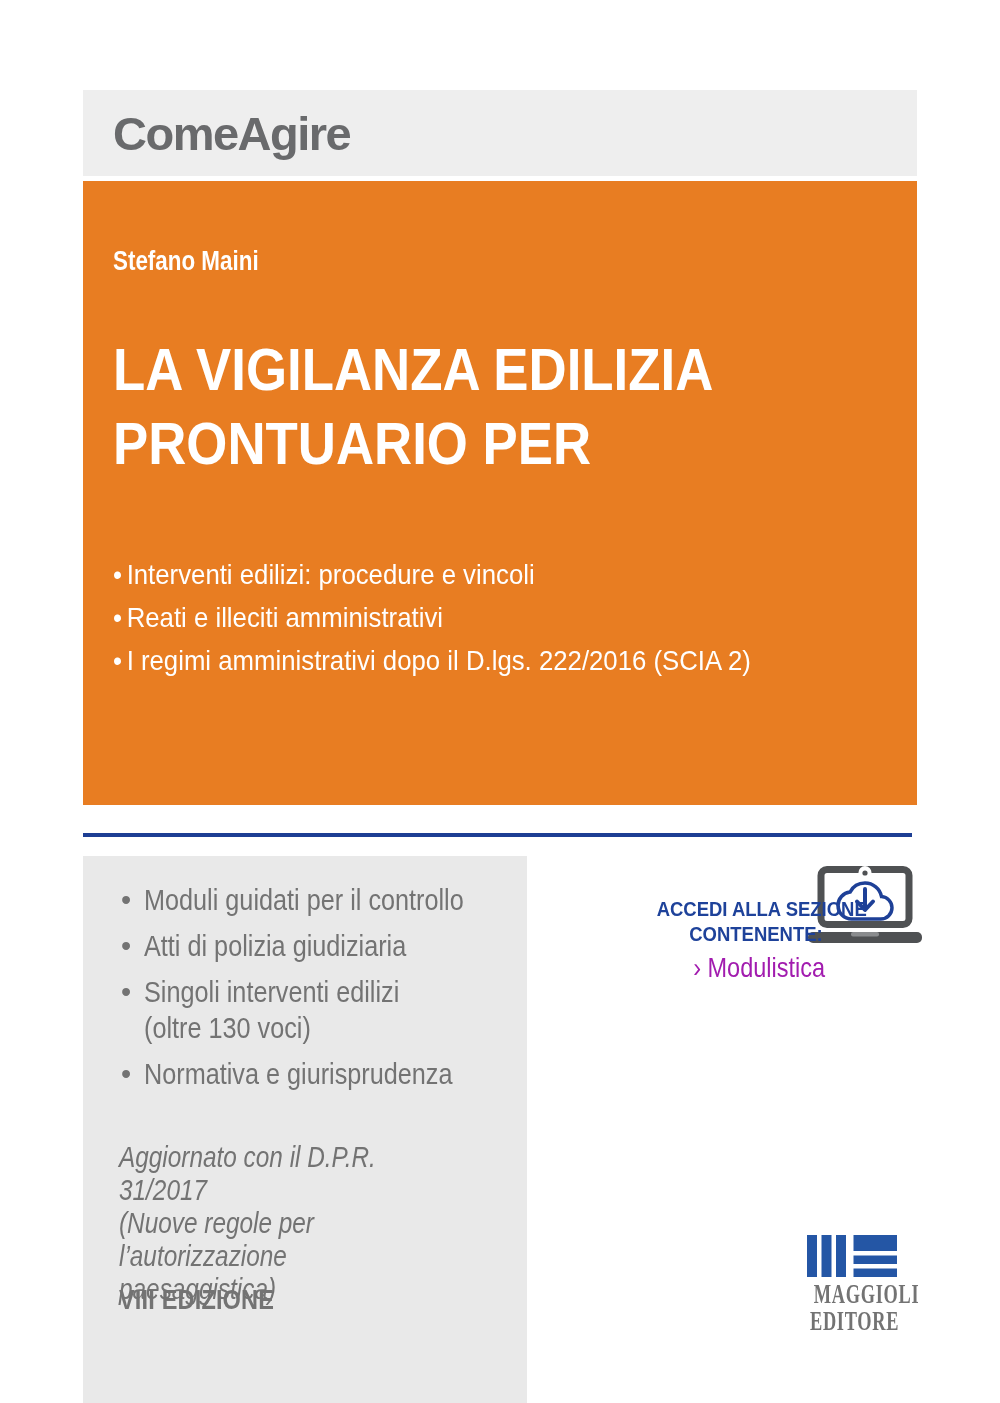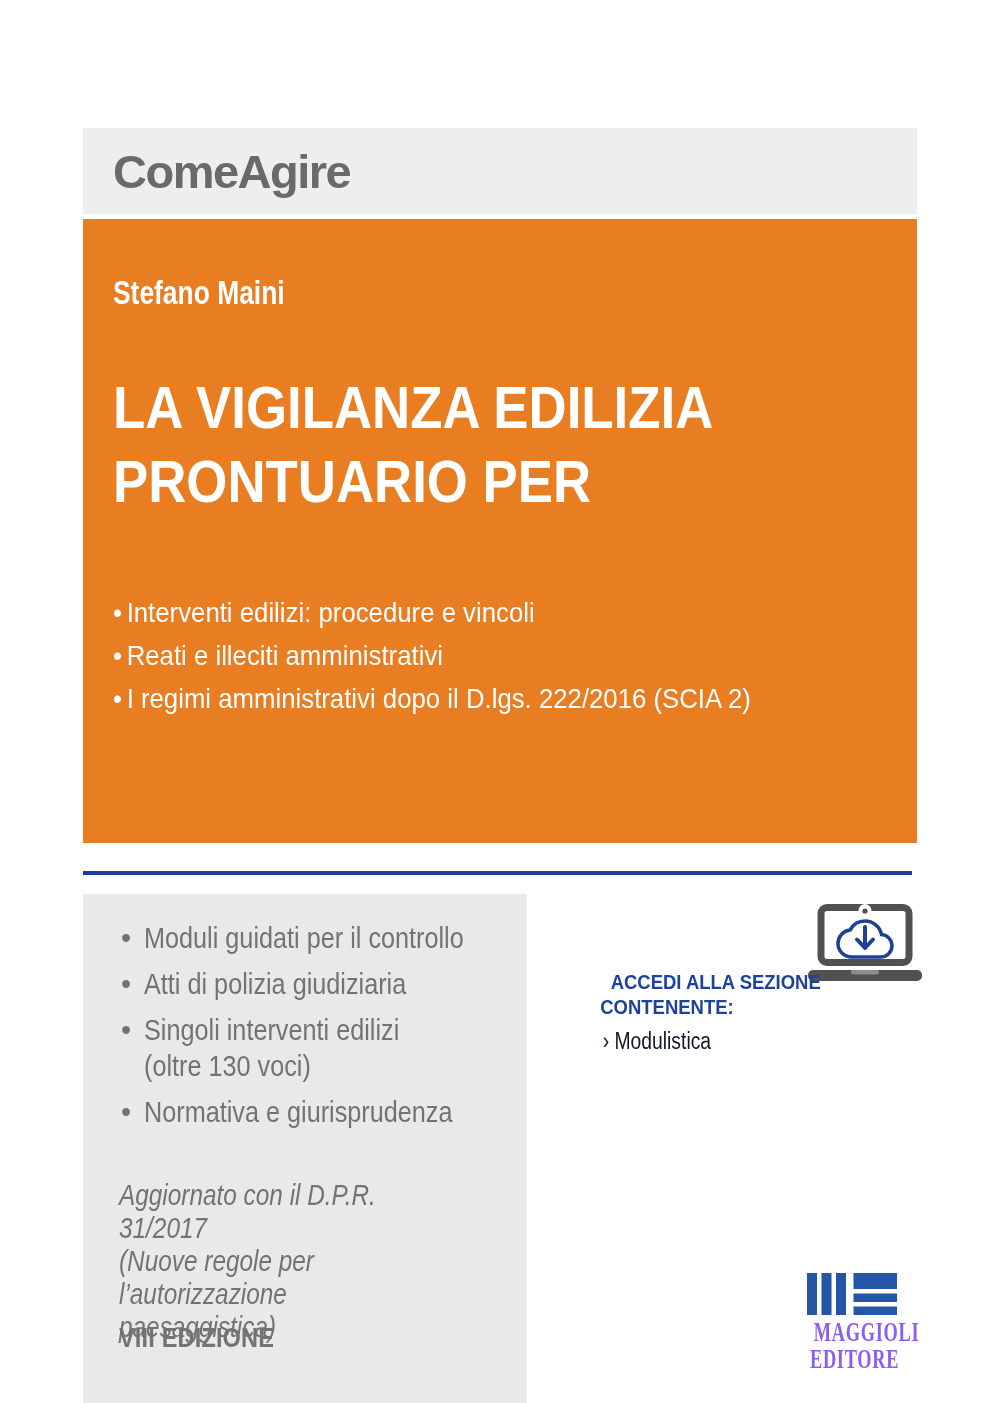--- a/index.html
+++ b/index.html
@@ -18,21 +18,21 @@
   .brand {
     margin-left:30px; font-size:47px; font-weight:bold;
     color:var(--brand_gray,#696a6c); letter-spacing:-1.5px;
   }
 
   
   .orange {
     position:absolute; left:83px; top:181px; width:834px; height:624px;
     background:var(--orange,#e87d22); color:#fff;
   }
-  .author { position:absolute; left:30px; top:55px; font-size:33px; font-weight:bold; }
+  .author { position:absolute; left:30px; top:64px; font-size:28px; font-weight:bold; }
   .title  { position:absolute; left:30px; top:152px; font-size:60px; font-weight:bold; line-height:74px; }
   .obullets { position:absolute; left:30px; top:372px; font-size:28px; font-weight:normal; }
   .obullet { line-height:43px; }
   .obullet .cx92::before { content:"•"; margin-right:5px; }
 
   
   .cx80,.cx84,.cx87,.cx88,.cx92 { display:inline-block; transform-origin:0 50%; white-space:pre-line; }
   .cx80 { transform:scaleX(.80); }
   .cx84 { transform:scaleX(.84); }
   .cx87 { transform:scaleX(.87); }
@@ -49,38 +49,38 @@
     background:var(--box_gray,#e9e9e9); color:#737373;
   }
   .flist { position:absolute; left:36px; top:26px; margin:0; padding:0; list-style:none; font-size:29px; }
   .flist li { position:relative; padding-left:25px; line-height:36px; margin-bottom:10px; }
   .flist li::before { content:"•"; position:absolute; left:2px; top:0; }
   .note { position:absolute; left:36px; top:285px; font-size:29px; font-style:italic; line-height:33px; }
   .edition { position:absolute; left:36px; top:428px; font-size:28px; font-weight:bold; letter-spacing:.2px; }
 
   
   .laptop { position:absolute; top:866px; right:78px; width:114px; height:78px; }
-  .online-text { position:absolute; top:931px; right:88px; width:330px; text-align:left; }
+  .online-text { position:absolute; top:896px; right:88px; width:330px; text-align:center; }
   .oheading { color:var(--link_blue,#1e429a); font-size:21px; font-weight:bold; line-height:25px; }
-  .oitems { margin-top:10px; color:#0f172a; font-size:23px; }
+  .oitems { margin-top:10px; color:#a21caf; font-size:28px; }
   .oitem { line-height:24.5px; margin-top:9px; }
 
   
   .publisher { position:absolute; top:1235px; right:85px; width:126px; text-align:center; }
   .publisher svg.mark { width:90px; height:42px; display:block; margin:0 auto 4px auto; }
   .pname {
     font-family:"Liberation Serif", serif; font-weight:bold; font-size:27px;
-    line-height:27px; color:#8b5cf6; letter-spacing:1px;text-align:center;
+    line-height:27px; color:#737373; letter-spacing:1px;text-align:center;
   }
   .pname > span { display:inline-block; transform:scaleX(.68); transform-origin:50% 50%; white-space:nowrap; }
 </style>
 </head>
 <body>
 
-<div class="page abs" style="inset:0;margin-top:38px;">
+<div class="page abs" style="inset:0;">
 
   <div class="band">
     <div class="brand">ComeAgire</div>
   </div>
 
   <div class="orange">
     <div class="author"><span class="cx80">Stefano Maini</span></div>
     <div class="title">
       <div><span class="cx88">LA VIGILANZA EDILIZIA</span></div>
       <div><span class="cx88">PRONTUARIO PER</span></div>

